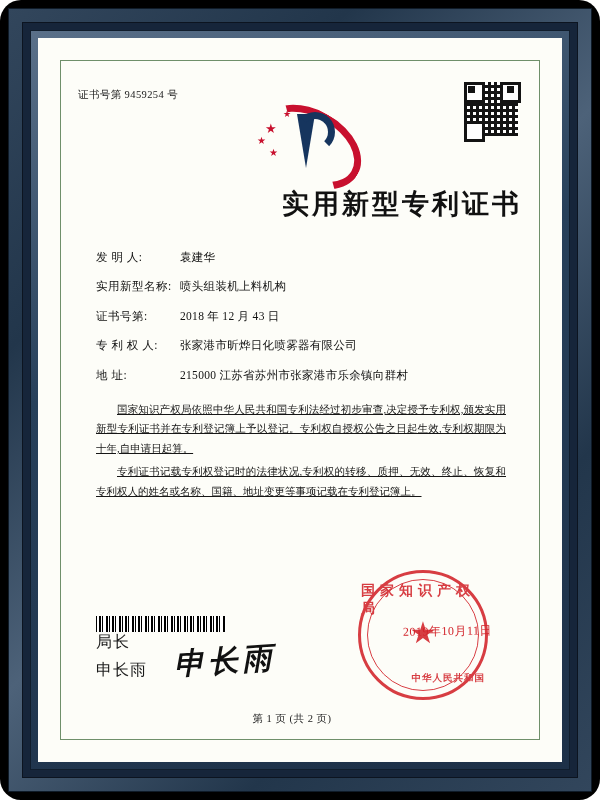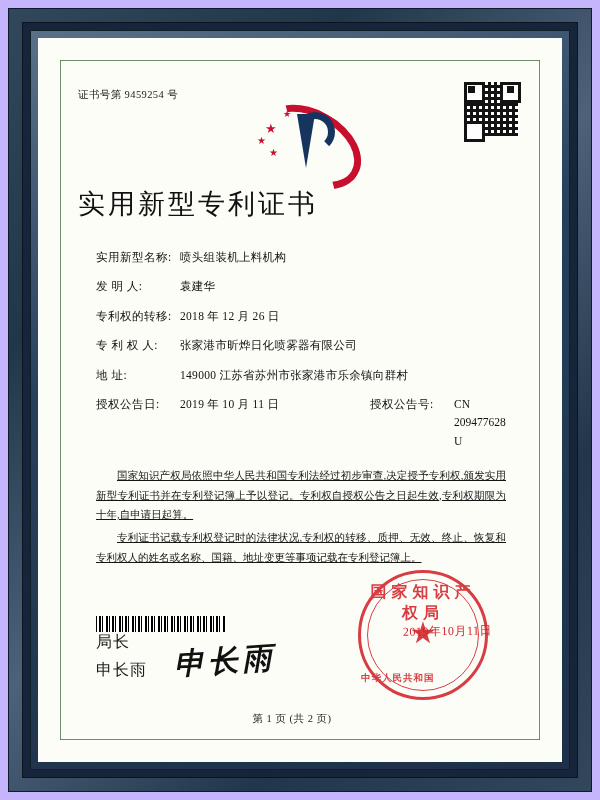--- a/index.html
+++ b/index.html
@@ -12,22 +12,23 @@
     background: #ffffff;
     font-family: "Liberation Serif", serif;
     overflow: hidden;
   }
 
   
   .page {
     position: relative;
     width: 600px;
     height: 800px;
-    background: #c4b5fd;
-    box-sizing: border-box;
+    background: #000000;
+    box-sizing: border-box;
+    border-radius: 21px;
   }
   .frame-outer {
     position: absolute;
     left: 8px; top: 8px; right: 8px; bottom: 8px;
     background: linear-gradient(135deg, #32465c 0%, #22364b 25%, #4d6279 50%, #22364b 75%, #32465c 100%);
     border: 1px solid #0f1b28;
     box-sizing: border-box;
   }
   .frame-mid {
     position: absolute;
@@ -151,23 +152,23 @@
     color: #c8102e;
     font-size: 11px;
     line-height: 1;
   }
   .star.s1 { left: 40px; top: 18px; font-size: 13px; }
   .star.s2 { left: 32px; top: 32px; font-size: 10px; }
   .star.s3 { left: 44px; top: 44px; font-size: 10px; }
   .star.s4 { left: 58px; top: 6px;  font-size: 9px; }
 
   .title {
-    text-align: left;
+    text-align: right;
     font-size: 27px;
-    font-weight: normal;
+    font-weight: bold;
     letter-spacing: 3px;
     margin: 8px 0 26px 0;
     color: #111;
   }
 
   .fields {
     padding: 0 16px 0 18px;
   }
   .field {
     display: flex;
@@ -258,29 +259,29 @@
   .seal .sealstar {
     position: absolute;
     left: 50%; top: 50%;
     transform: translate(-50%, -56%);
     font-size: 30px;
     line-height: 1;
   }
   .seal-text-top {
     position: absolute;
     left: 0; right: 0; top: 9px;
-    text-align: center;
-    font-size: 16px;
+    text-align: left;
+    font-size: 14px;
     letter-spacing: 5px;
     font-weight: bold;
   }
   .seal-text-bottom {
     position: absolute;
     left: 0; right: 0; bottom: 12px;
-    text-align: left;
+    text-align: right;
     font-size: 9.5px;
     letter-spacing: 1px;
     font-weight: bold;
   }
   .seal-date {
     position: absolute;
     right: 30px;
     bottom: 88px;
     font-size: 12px;
     color: #d2232a;
@@ -326,44 +327,38 @@
           <span class="star s2">★</span>
           <span class="star s3">★</span>
           <span class="star s4">★</span>
         </div>
       </div>
 
       <div class="title">实用新型专利证书</div>
 
       <div class="fields">
         <div class="field">
+          <div class="lbl">发 明 人:</div>
+          <div class="val">袁建华</div>
+        </div>
+        <div class="field">
           <div class="lbl">实用新型名称:</div>
           <div class="val">喷头组装机上料机构</div>
         </div>
         <div class="field">
-          <div class="lbl">发 明 人:</div>
-          <div class="val">袁建华</div>
-        </div>
-        <div class="field">
-          <div class="lbl">专利权的转移:</div>
-          <div class="val">2018 年 12 月 26 日</div>
+          <div class="lbl">证书号第:</div>
+          <div class="val">2018 年 12 月 43 日</div>
         </div>
         <div class="field">
           <div class="lbl">专 利 权 人:</div>
           <div class="val">张家港市昕烨日化喷雾器有限公司</div>
         </div>
         <div class="field">
           <div class="lbl">地          址:</div>
-          <div class="val">149000 江苏省苏州市张家港市乐余镇向群村</div>
-        </div>
-        <div class="field two">
-          <div class="lbl">授权公告日:</div>
-          <div class="val">2019 年 10 月 11 日</div>
-          <div class="lbl2">授权公告号:</div>
-          <div class="val2">CN 209477628 U</div>
+          <div class="val">215000 江苏省苏州市张家港市乐余镇向群村</div>
         </div>
       </div>
 
       <div class="paras">
         <p>国家知识产权局依照中华人民共和国专利法经过初步审查,决定授予专利权,颁发实用新型专利证书并在专利登记簿上予以登记。专利权自授权公告之日起生效,专利权期限为十年,自申请日起算。</p>
         <p>专利证书记载专利权登记时的法律状况,专利权的转移、质押、无效、终止、恢复和专利权人的姓名或名称、国籍、地址变更等事项记载在专利登记簿上。</p>
       </div>
 
       <div class="barcode"></div>
 

